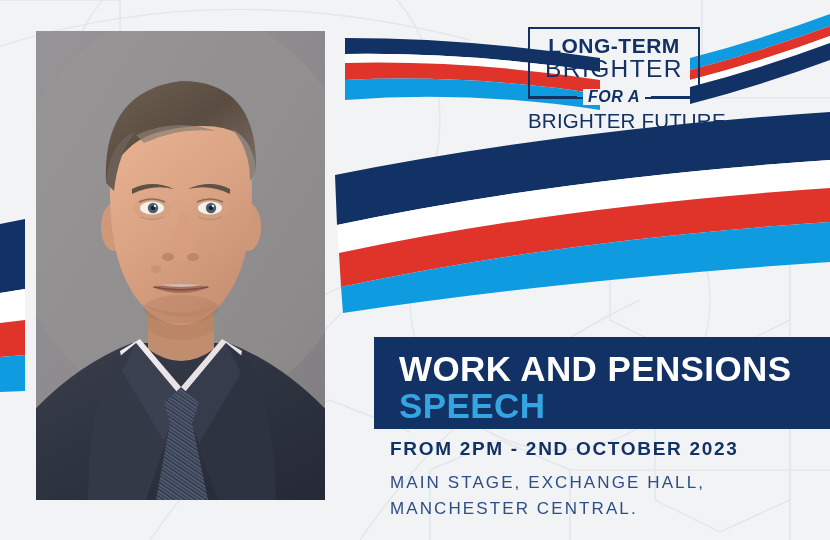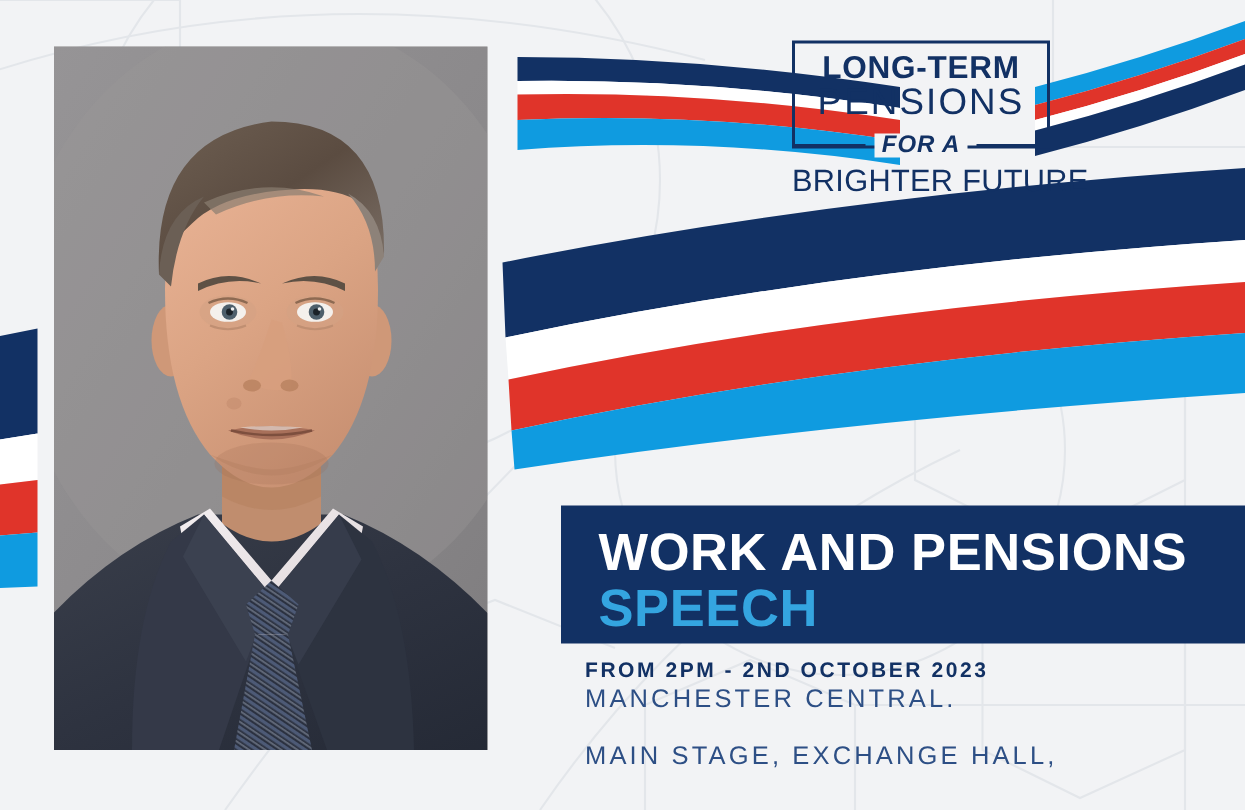--- a/index.html
+++ b/index.html
@@ -149,21 +149,21 @@
 
   
   .details {
     position: absolute;
     left: 390px;
     top: 439px;
     z-index: 4;
   }
   .detail-when {
     color: #123164;
-    font-size: 14px;
+    font-size: 19px;
     font-weight: bold;
     letter-spacing: 1.7px;
     line-height: 1;
     white-space: nowrap;
   }
   .detail-venue-line {
     color: #2d4f85;
     font-size: 17px;
     font-weight: normal;
     letter-spacing: 2.1px;
@@ -322,34 +322,34 @@
 
       <path d="M 104 272 Q 145 300 186 272 Q 160 282 145 282 Q 130 282 104 272 Z" fill="#bb8666" opacity="0.45"></path>
       <ellipse cx="145" cy="278" rx="38" ry="14" fill="#9a6a50" opacity="0.2"></ellipse>
       <ellipse cx="120" cy="238" rx="5" ry="4" fill="#c28a6c" opacity="0.5"></ellipse>
     </svg>
   </div>
 
   <div class="logo-lockup">
     <div class="logo-box">
       <div class="logo-line1">LONG-TERM</div>
-      <div class="logo-line2">PENSIONS</div>
+      <div class="logo-line2">BRIGHTER</div>
       <div class="logo-fora-row">
         <span class="fora-rule"></span>
         <span class="logo-fora">FOR A</span>
         <span class="fora-rule"></span>
       </div>
     </div>
     <div class="logo-line3">BRIGHTER FUTURE</div>
   </div>
 
   <div class="title-band">
     <div class="title-main">WORK AND PENSIONS</div>
     <div class="title-sub">SPEECH</div>
   </div>
 
   <div class="details">
     <div class="detail-when">FROM 2PM - 2ND OCTOBER 2023</div>
+    <div class="detail-venue-line first">MAIN STAGE, EXCHANGE HALL,</div>
     <div class="detail-venue-line">MANCHESTER CENTRAL.</div>
-    <div class="detail-venue-line first">MAIN STAGE, EXCHANGE HALL,</div>
   </div>
 
 </div>
 
 </body></html>

